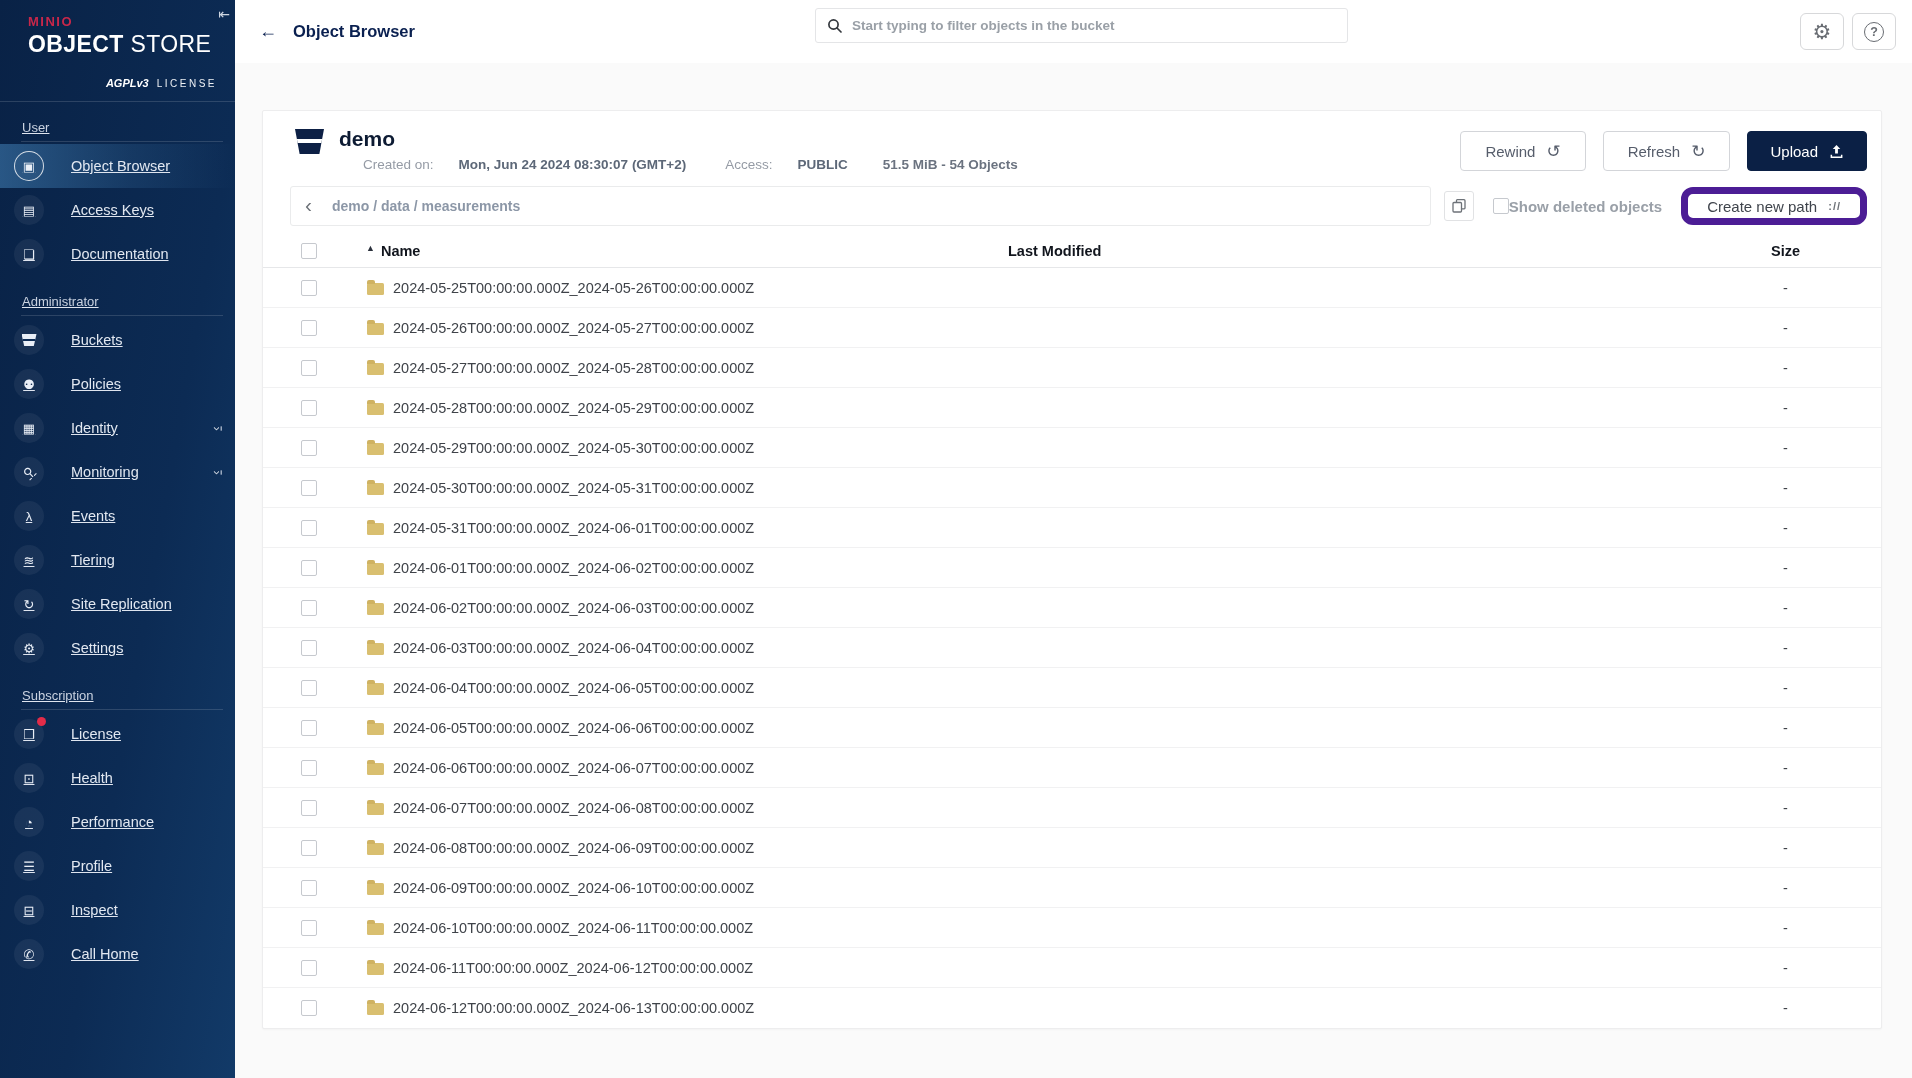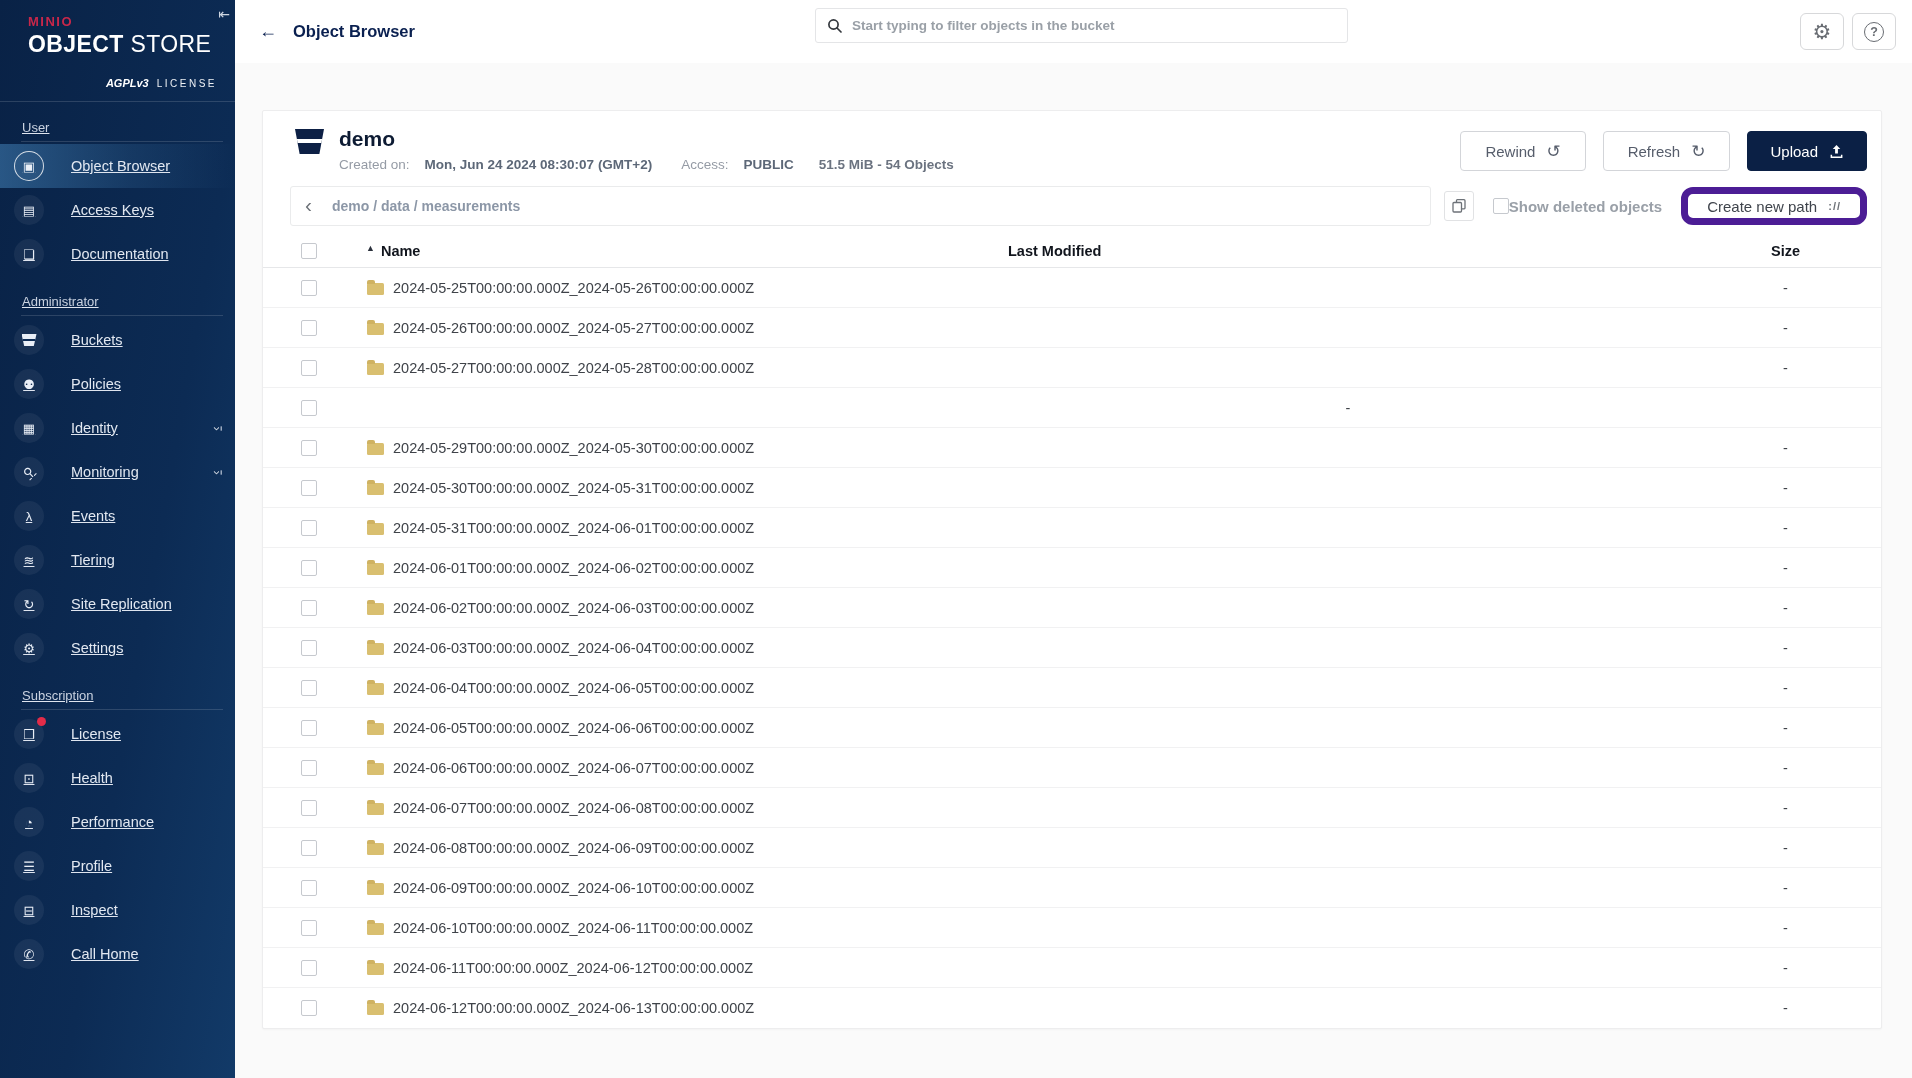--- a/index.html
+++ b/index.html
@@ -72,21 +72,21 @@
     border:1px solid #ededee; border-radius:2px; box-shadow:0 1px 2px rgba(0,0,0,.03); }
 
   
   .bucket-head { display:flex; justify-content:space-between; padding:15px 14px 8px 32px; }
   .bh-left { display:flex; gap:15px; }
   .bucket-icon-big { margin-top:3px; position:relative; width:29px; height:25px;
     background:#0d2045; clip-path:polygon(0 0,100% 0,84% 100%,16% 100%); }
   .bucket-icon-big::after { content:""; position:absolute; left:2px; right:2px;
     top:10px; height:3.5px; background:#fff; }
   .bh-title { font-size:21px; font-weight:800; color:#0d1b33; line-height:1.2; }
-  .bh-meta { margin-top:6px; font-size:13.5px; display:flex; gap:15px; align-items:flex-end; }
+  .bh-meta { margin-top:6px; font-size:13.5px; display:flex; gap:25px; align-items:flex-end;margin-left:24px; }
   .meta-label { color:#959ba5; }
   .meta-strong { color:#5d6878; font-weight:700; }
   .meta-usage { color:#6b7380; font-weight:600; margin-left:10px; }
   .mgap { margin-left:14px; }
   .bh-actions { display:flex; gap:17px; margin:4px 0 0 0;align-items:center; }
   .btn { height:40px; border-radius:4px; font-size:15px; display:flex;
     align-items:center; justify-content:center; gap:11px; cursor:pointer;
     font-family:"Liberation Sans",sans-serif; }
   .btn-outline { background:#fff; border:1px solid #d3d5d9; color:#565d6b; padding:0 24px; }
   .btn-outline .bicon { font-size:17px; color:#565d6b; }
@@ -390,20 +390,24 @@
       <span>2024-05-27T00:00:00.000Z_2024-05-28T00:00:00.000Z</span>
     </div>
     <div></div>
     <div class="size-cell">-</div>
   </div>
 
   <div class="trow grid">
     <div class="cell-check">
       <input type="checkbox" class="cb" style="">
     </div>
+    <div class="name-cell">
+      <span class="folder-icon"></span>
+      <span>2024-05-28T00:00:00.000Z_2024-05-29T00:00:00.000Z</span>
+    </div>
     <div></div>
     <div class="size-cell">-</div>
   </div>
 
   <div class="trow grid">
     <div class="cell-check">
       <input type="checkbox" class="cb" style="">
     </div>
     <div class="name-cell">
       <span class="folder-icon"></span>

